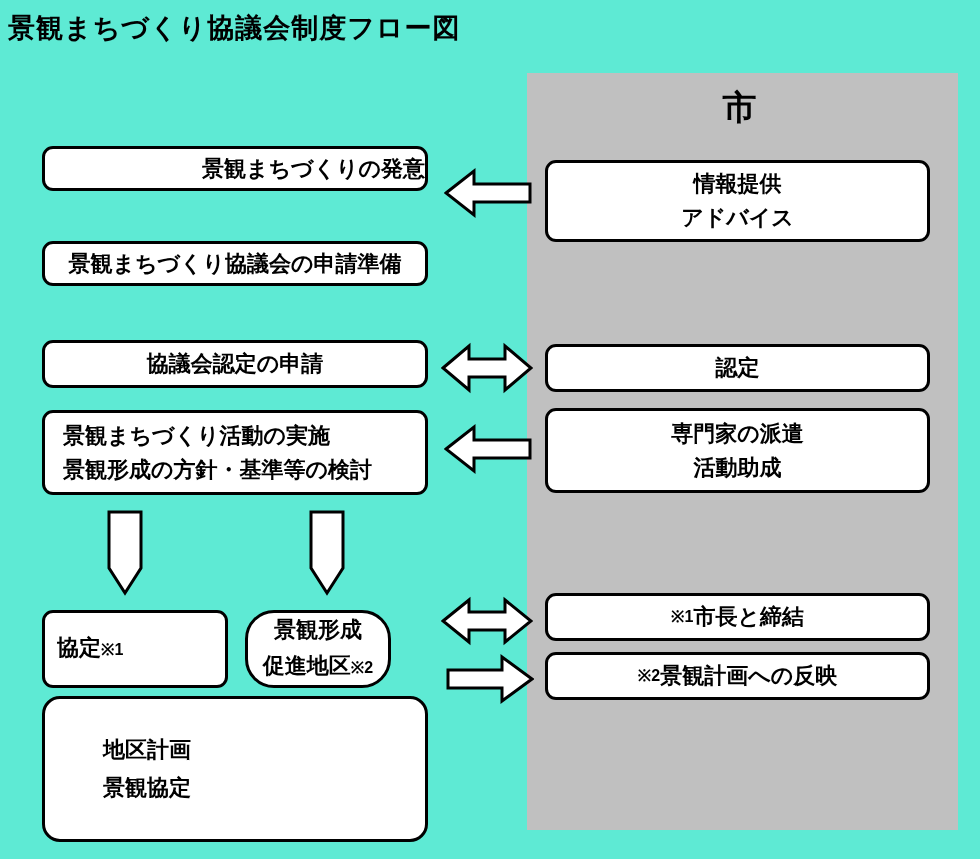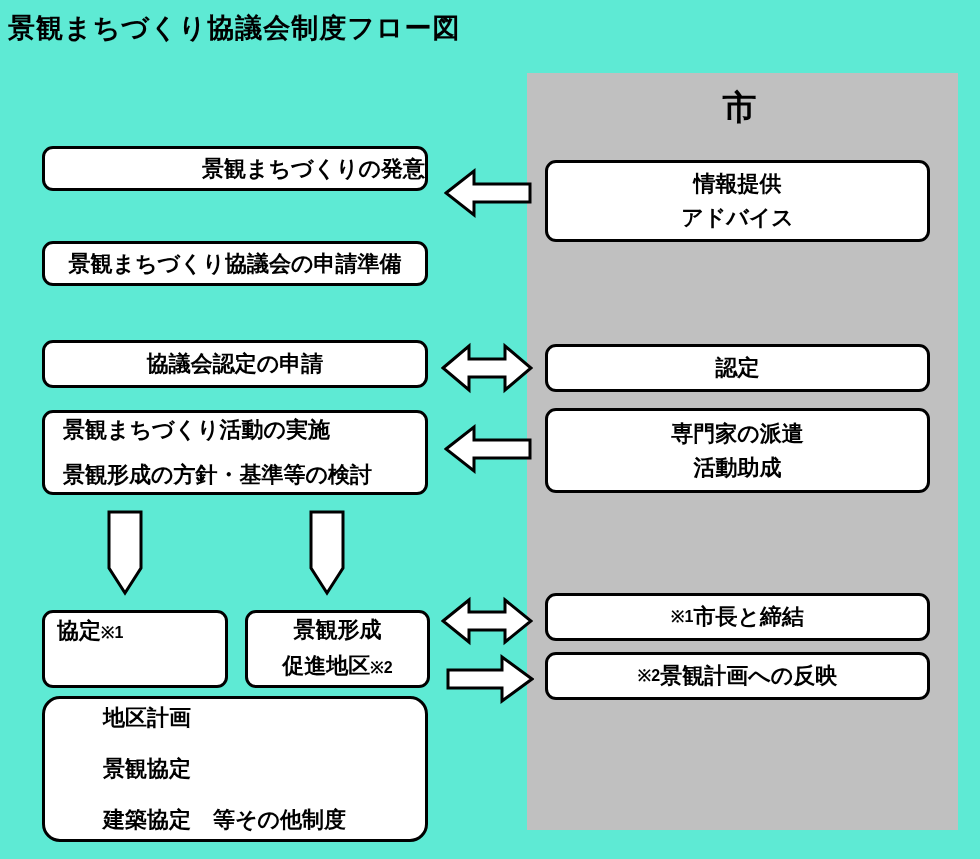--- a/index.html
+++ b/index.html
@@ -19,36 +19,36 @@
     position:absolute; top:12px; left:0; width:100%;
     text-align:center; font-size:34px; font-weight:bold; letter-spacing:6px;
   }
   .box {
     position:absolute; background:#ffffff; border:3px solid #000000;
     border-radius:11px; box-sizing:border-box;
     display:flex; flex-direction:column; justify-content:center;
     font-weight:bold; font-size:22px; line-height:34px;
   }
   .box.center { align-items:center; text-align:center; }
-  .box.left   { align-items:flex-start; text-align:left;justify-content:space-between; }
+  .box.left   { align-items:flex-start; text-align:left; }
   .ref { font-size:16px; font-weight:bold; }
   .inline-line { display:flex; align-items:baseline; }
   
   #box-initiation   { left:42px; top:146px; width:386px; height:45px;align-items:flex-end; }
   #box-preparation  { left:42px; top:221px; width:386px; height:45px;margin-top:20px; }
   #prep-steps {
     position:absolute; left:58px; top:263px; width:370px;
     font-family:"Liberation Serif", serif;
     font-size:20px; line-height:33px; font-weight:normal;
   }
   #box-application  { left:42px; top:340px; width:386px; height:48px; }
   #box-activity     { left:42px; top:410px; width:386px; height:85px; padding-left:18px; }
   #box-agreement    { left:42px; top:610px; width:186px; height:78px; padding-left:12px; line-height:36px; }
   #box-agreement .wide { letter-spacing:3px; }
-  #box-district     { left:245px; top:610px; width:185px; height:78px; line-height:36px; }
+  #box-district     { left:245px; top:610px; width:146px; height:78px; line-height:36px;border-radius:29px; }
   #box-other        { left:42px; top:696px; width:386px; height:146px; padding-left:58px; line-height:38px; border-radius:18px; }
   
   #box-info          { left:545px; top:160px; width:385px; height:82px; }
   #box-certification { left:545px; top:344px; width:385px; height:48px; }
   #box-support       { left:545px; top:408px; width:385px; height:85px; }
   #box-note1         { left:545px; top:593px; width:385px; height:48px; flex-direction:row; align-items:center; justify-content:center; }
   #box-note2         { left:545px; top:652px; width:385px; height:48px; flex-direction:row; align-items:center; justify-content:center; }
   .arrow { position:absolute; }
   .arrow polygon { fill:#ffffff; stroke:#000000; stroke-width:3; stroke-linejoin:miter; }
 </style>
@@ -100,21 +100,20 @@
     <span>景観形成</span>
     <span class="inline-line">
         <span>促進地区</span>
         <span class="ref">※2</span>
       </span>
   </div>
 
   <div class="box left" id="box-other">
     <span>地区計画</span>
     <span>景観協定</span>
-    <span>建築協定　等その他制度</span>
   </div>
 
   <div class="box center" id="box-info">
     <span>情報提供</span>
     <span>アドバイス</span>
   </div>
 
   <div class="box center" id="box-support">
     <span>専門家の派遣</span>
     <span>活動助成</span>

